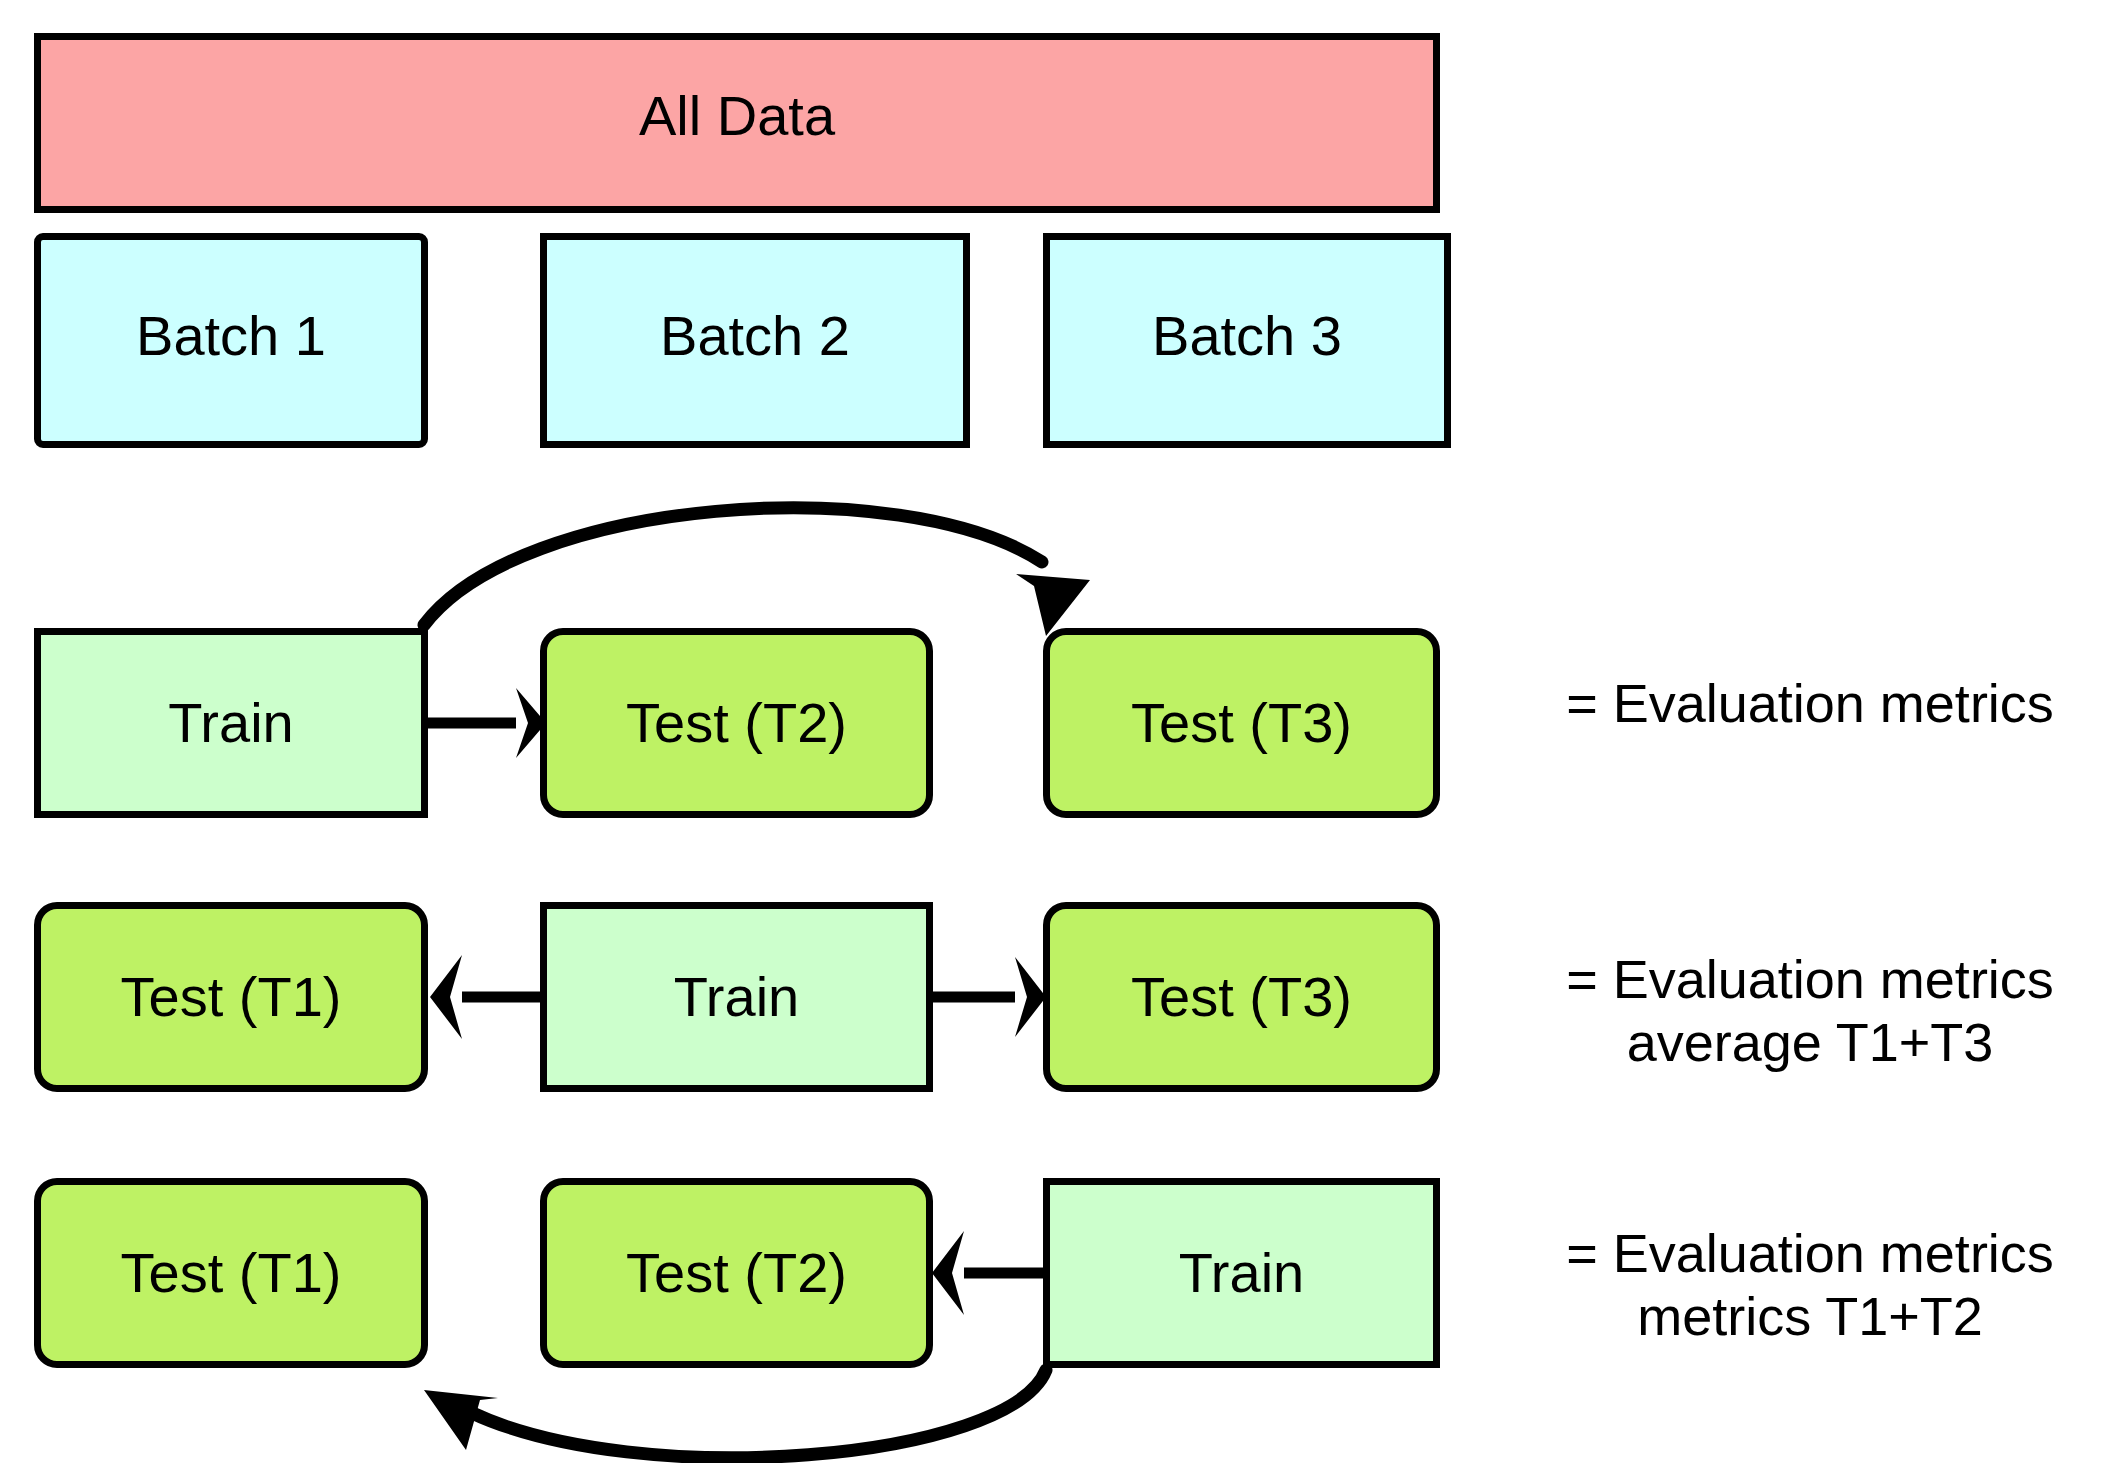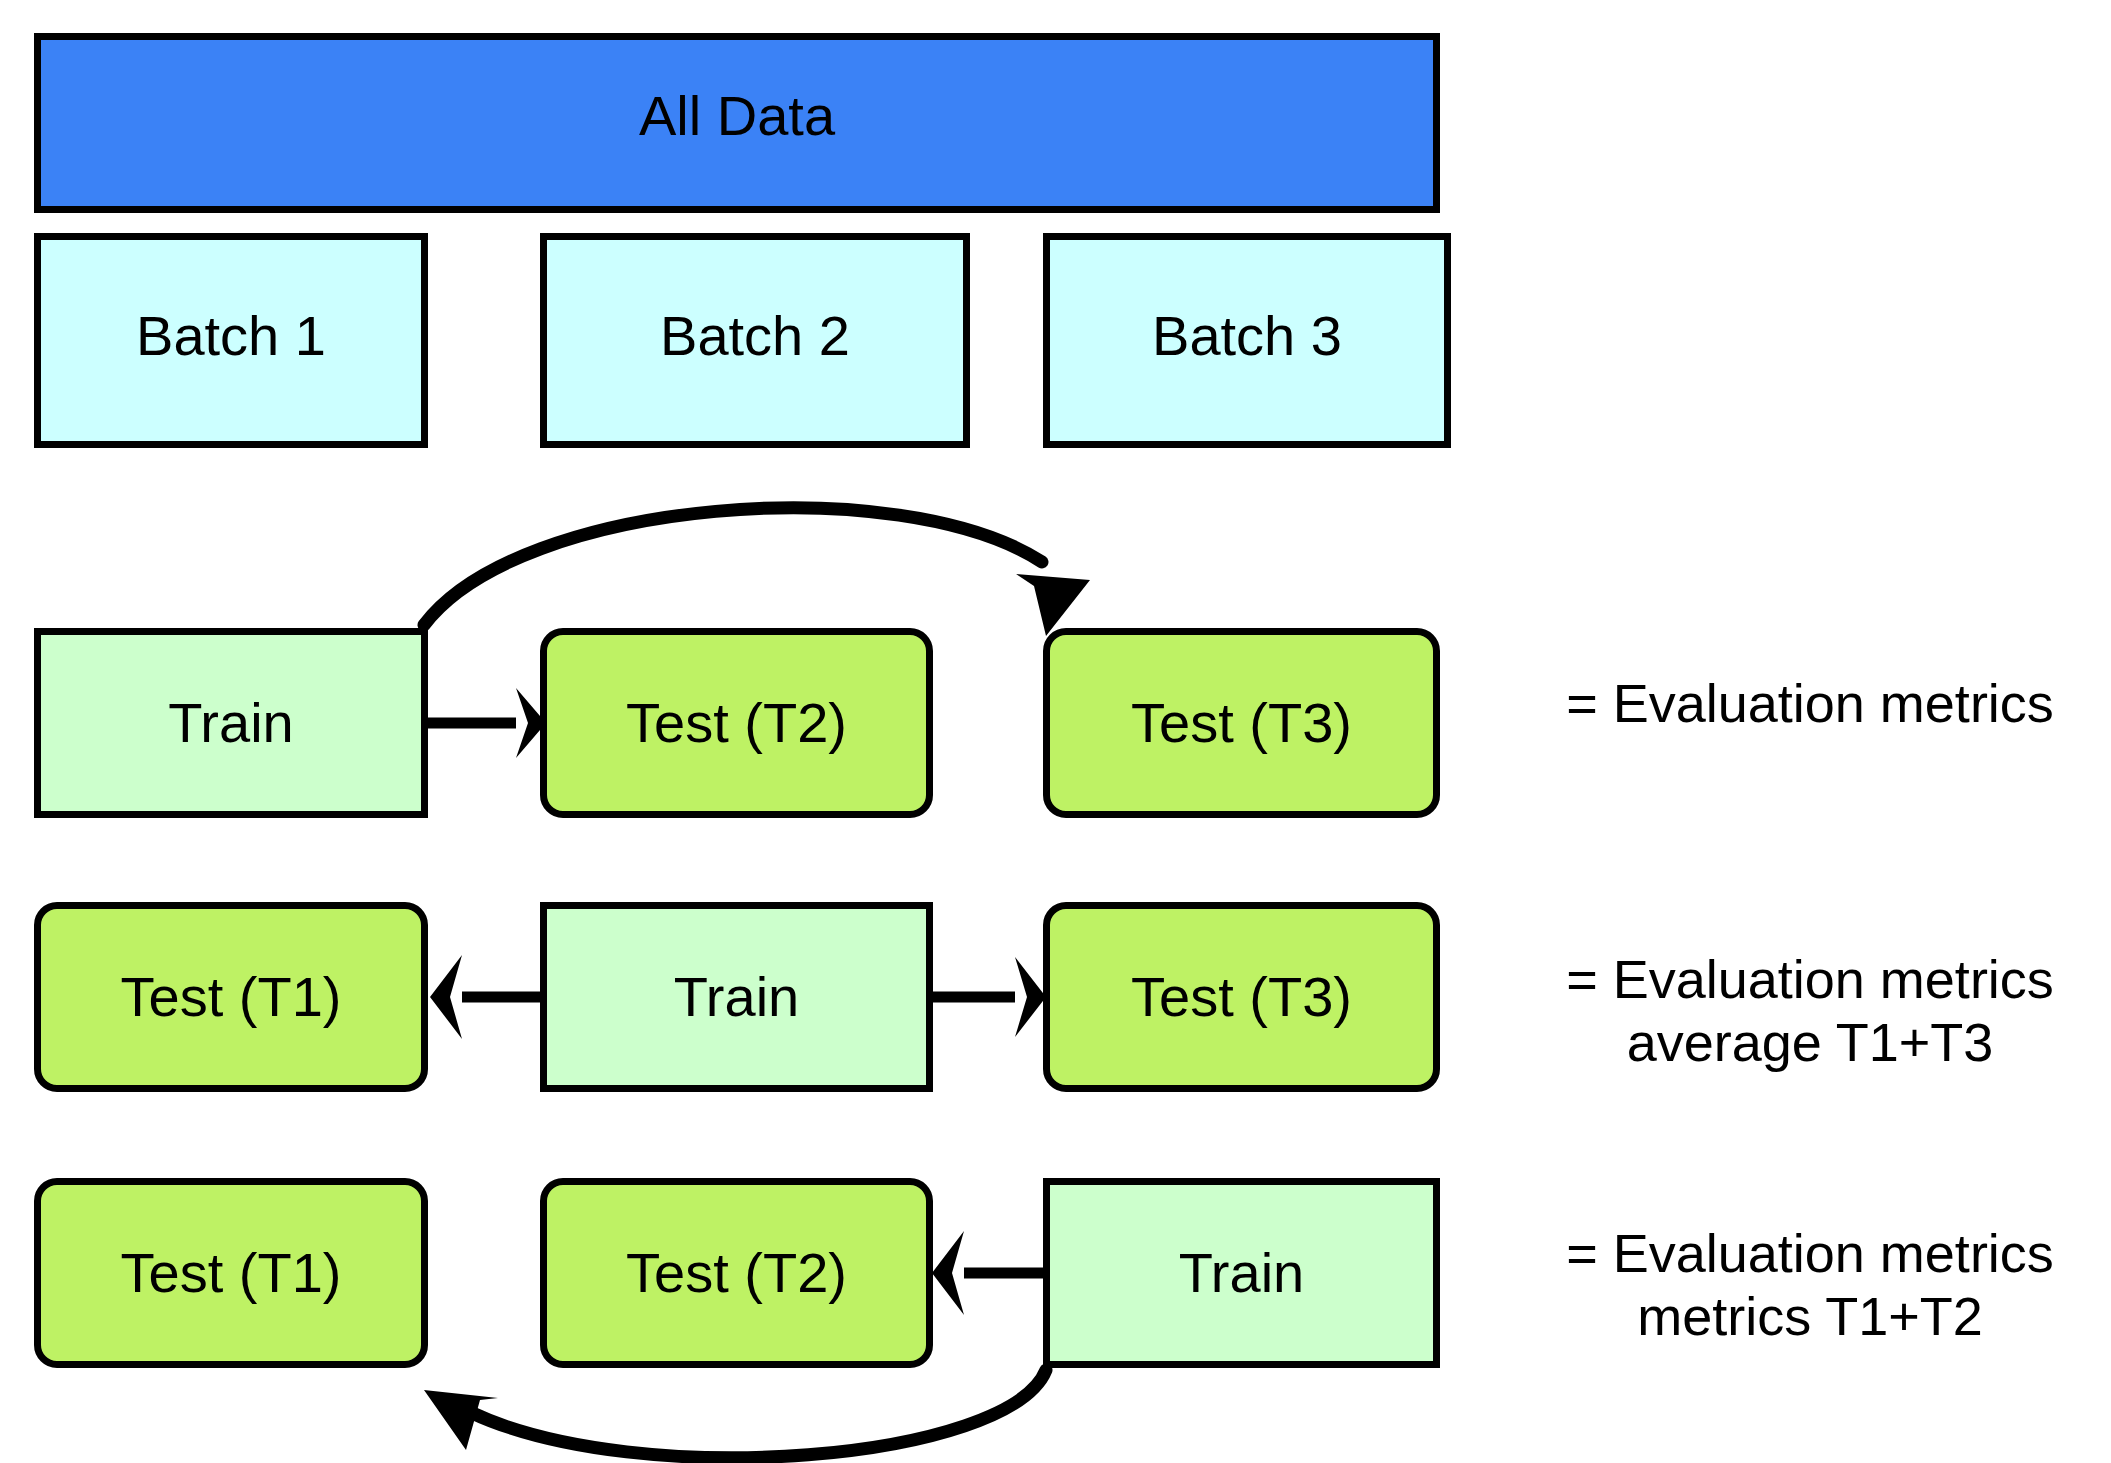--- a/index.html
+++ b/index.html
@@ -24,21 +24,21 @@
     border: 7px solid #000000;
     background: #ffffff;
     display: flex;
     align-items: center;
     justify-content: center;
     color: #000000;
     font-size: 56px;
     line-height: 1;
     white-space: nowrap;
   }
-  .box.gray   { background: #3b82f6; }
+  .box.gray   { background: #fca5a5; }
   .box.cyan   { background: #ccffff; }
   .box.green  { background: #ccffcc; }
   .box.white  { background: #bef264; border-radius: 23px; }
 
   .box-label {
     display: block;
     pointer-events: none;
   }
 
   
@@ -71,21 +71,21 @@
 </style>
 </head>
 <body>
 
 <div id="canvas">
 
   <div class="box gray alldata" style="left:34px; top:33px; width:1406px; height:180px;">
     <span class="box-label">All Data</span>
   </div>
 
-  <div class="box cyan batch" style="left:34px; top:233px; width:394px; height:215px;">
+  <div class="box cyan batch" style="left:34px; top:233px; width:394px; height:215px;border-radius:9px;">
     <span class="box-label">Batch 1</span>
   </div>
   <div class="box cyan batch" style="left:540px; top:233px; width:430px; height:215px;">
     <span class="box-label">Batch 2</span>
   </div>
   <div class="box cyan batch" style="left:1043px; top:233px; width:408px; height:215px;">
     <span class="box-label">Batch 3</span>
   </div>
 
   <div class="box green" style="left:34px; top:628px; width:394px; height:190px;">

